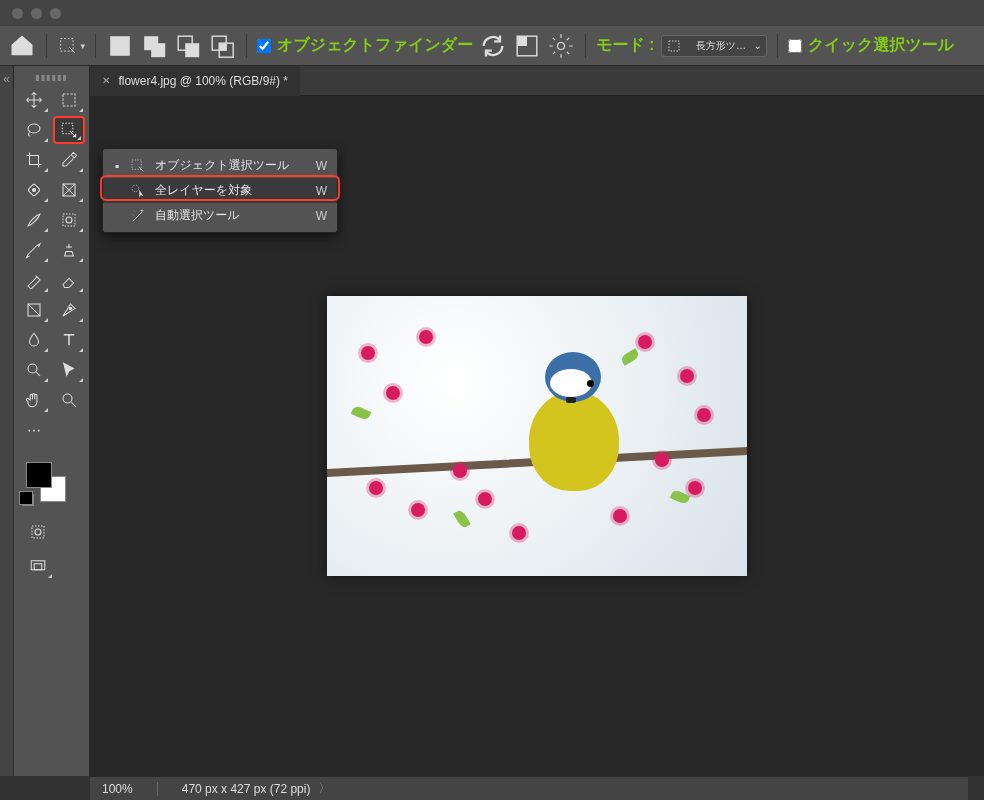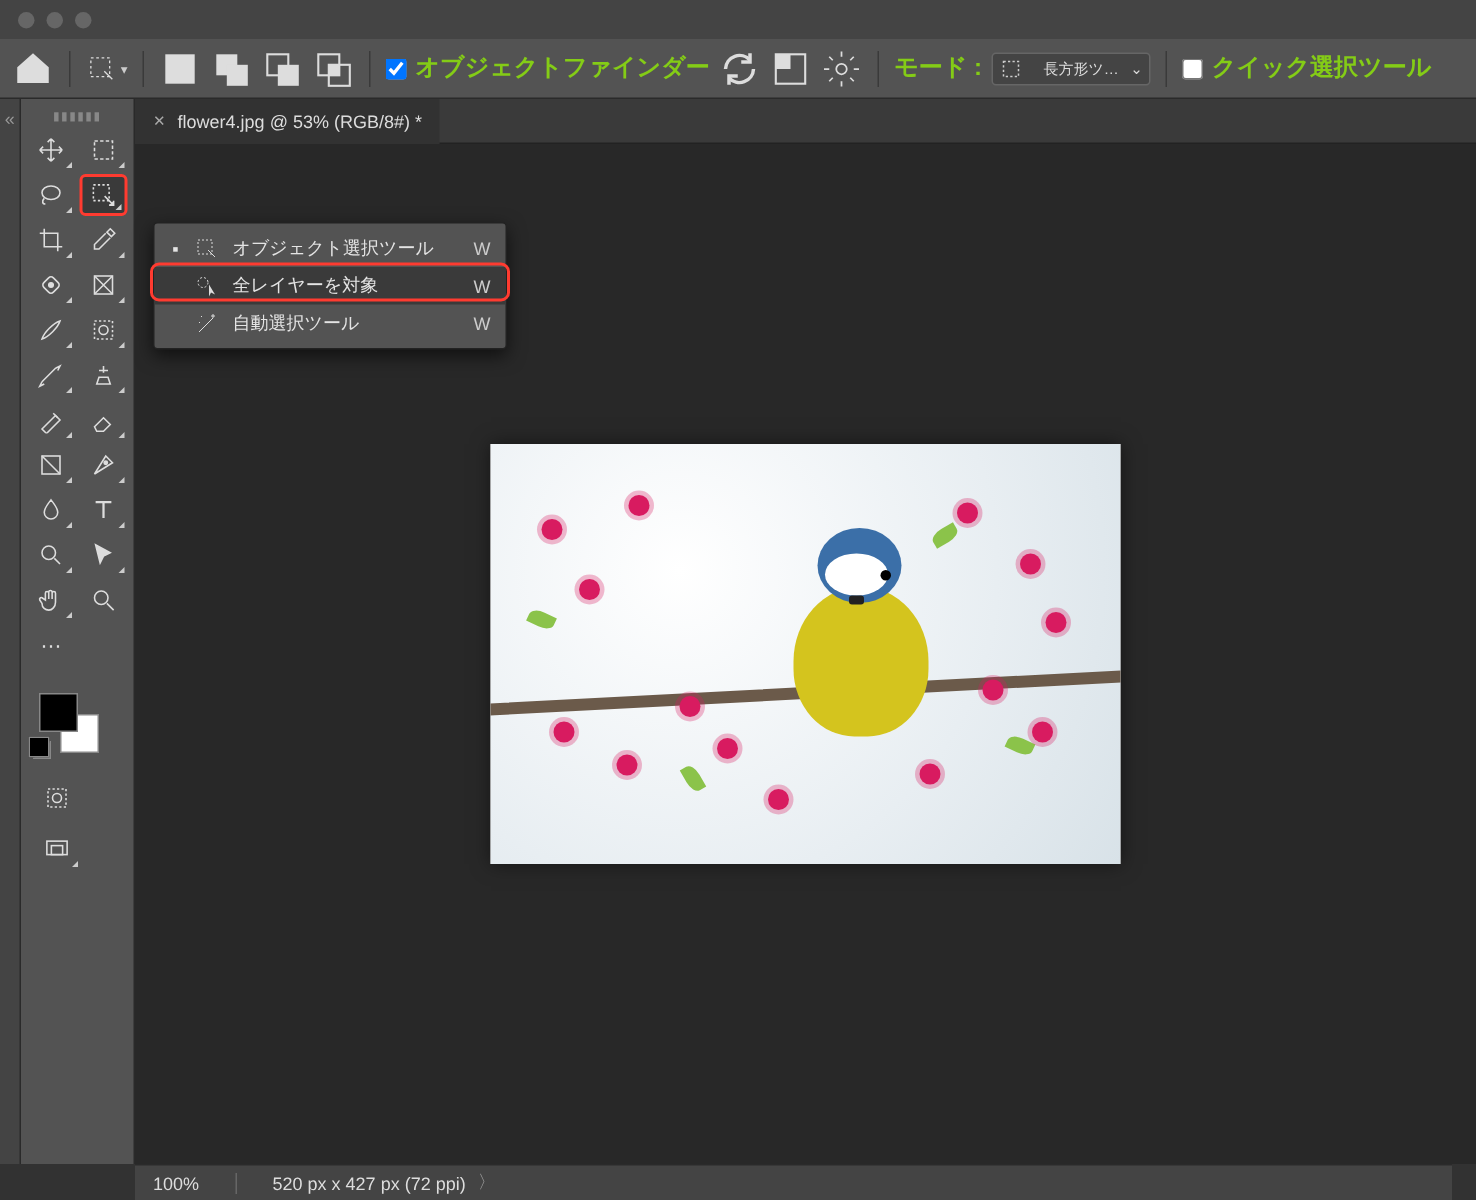--- a/index.html
+++ b/index.html
@@ -349,21 +349,21 @@
           </svg>
           <span class="tri"></span>
         </div>
     </div>
   </div>
 
   <div class="docarea">
     <div class="tabstrip">
       <div class="doctab">
         <span class="close">✕</span>
-        <span>flower4.jpg @ 53% (RGB/8#) *</span>
+        <span>flower4.jpg @ 100% (RGB/9#) *</span>
       </div>
     </div>
     <div class="canvas-wrap">
       <div class="canvas">
         <div class="sky"></div>
         <div class="branch"></div>
         <div class="leaf" style="left:6%; top:40%;"></div>
         <div class="leaf" style="left:70%; top:20%; transform:rotate(-30deg);"></div>
         <div class="leaf" style="left:30%; top:78%; transform:rotate(60deg);"></div>
         <div class="leaf" style="left:82%; top:70%;"></div>
@@ -424,15 +424,15 @@
       </span>
     <span class="label">自動選択ツール</span>
     <span class="shortcut">W</span>
   </div>
 </div>
 <div class="flyout-highlight"></div>
 
 <div class="statusbar">
   <span>100%</span>
   <span class="sep"></span>
-  <span>520 px x 427 px (72 ppi)</span>
+  <span>470 px x 427 px (72 ppi)</span>
   <span class="chev">〉</span>
 </div>
 
 </body></html>

